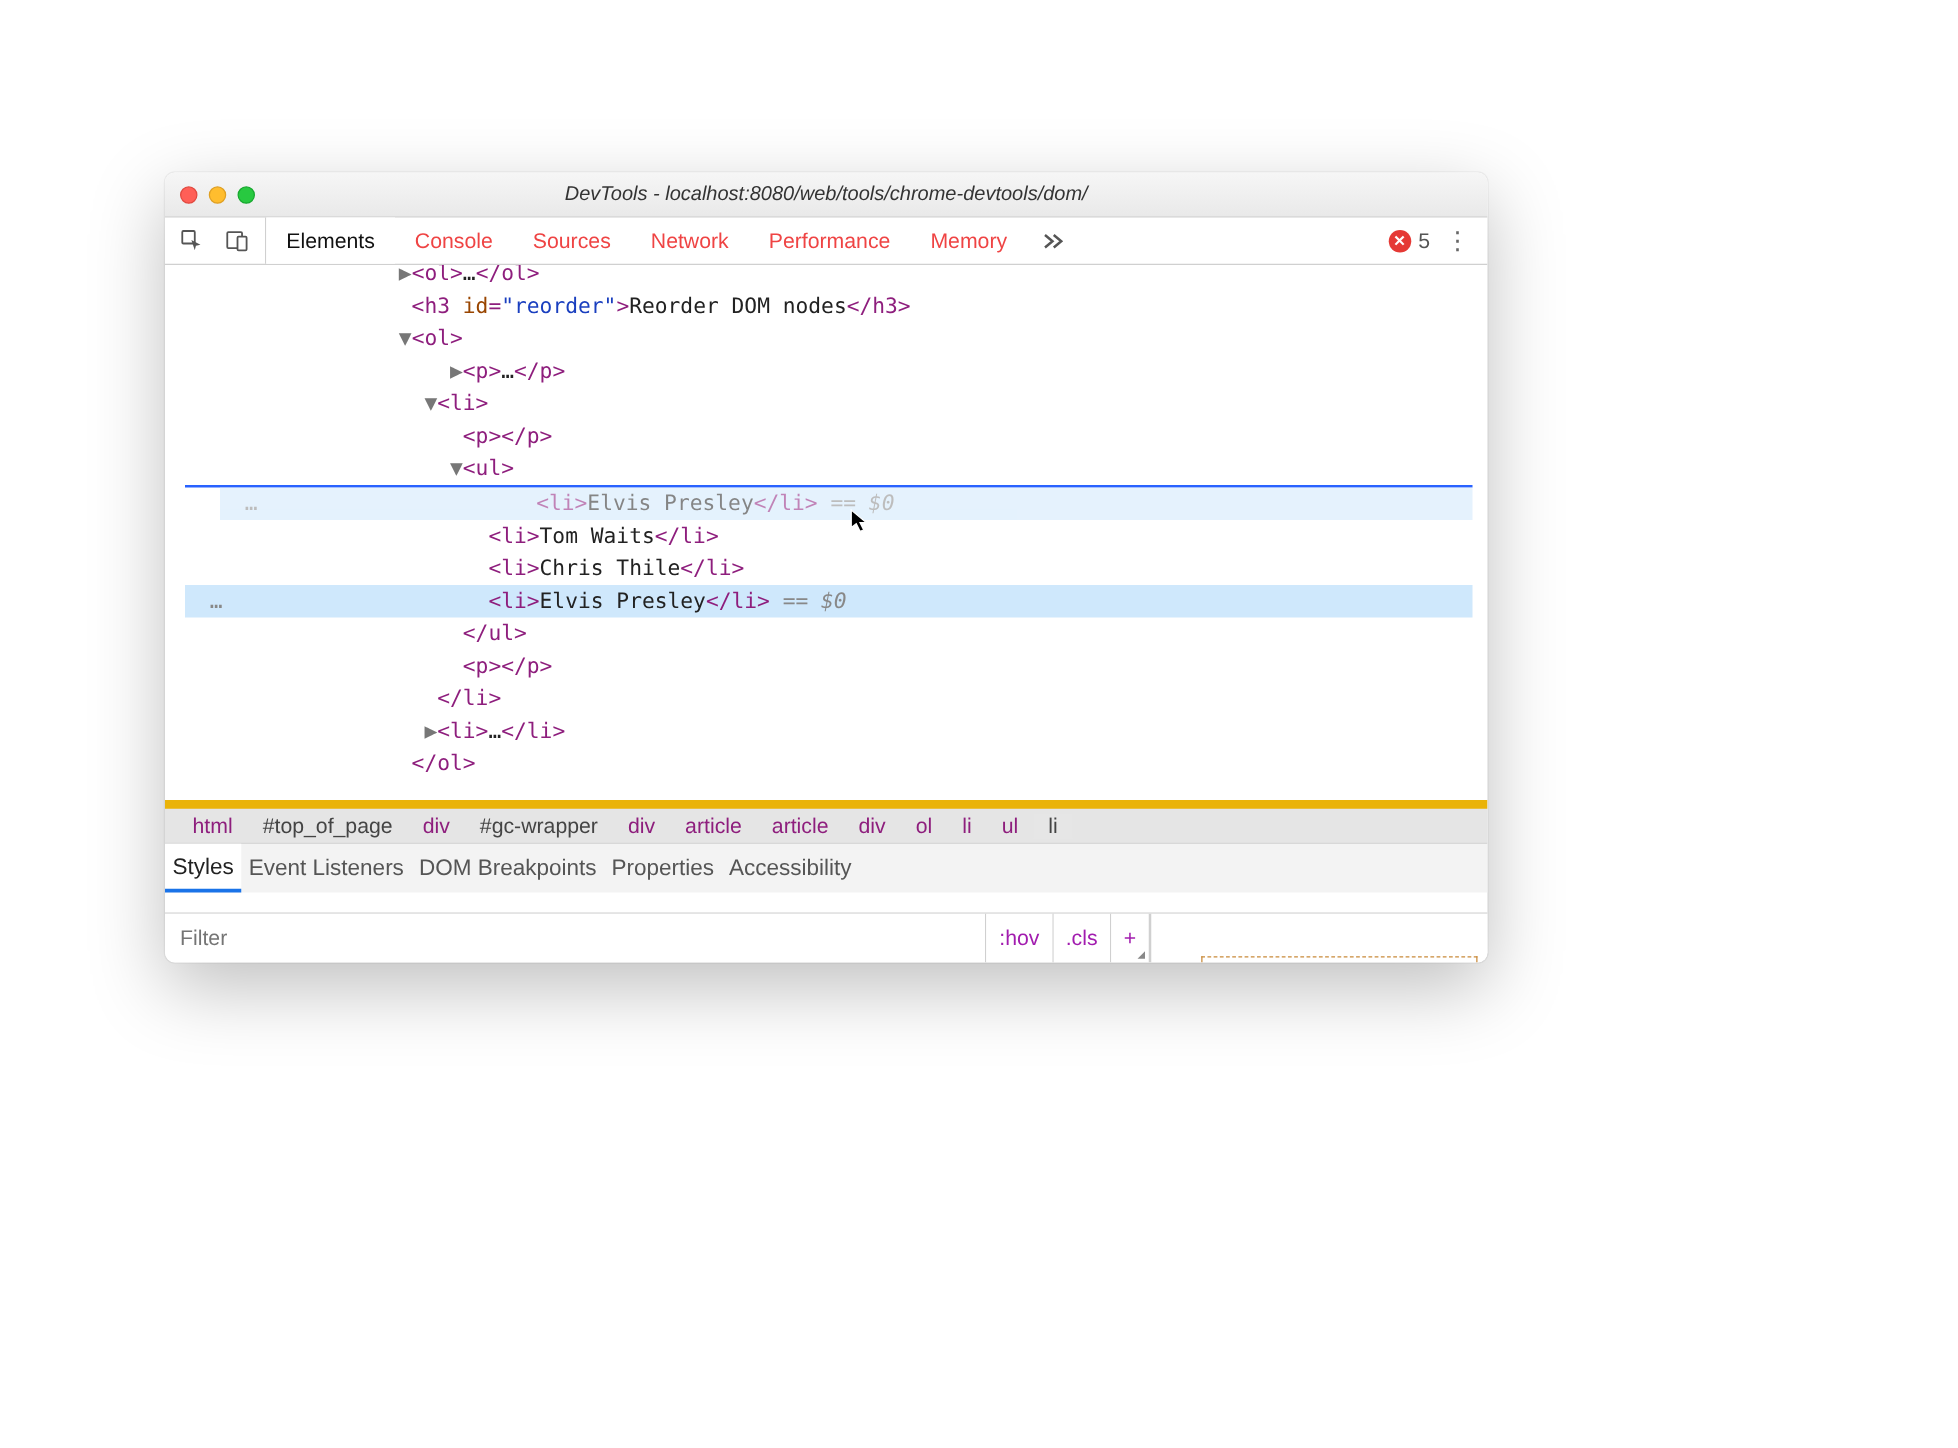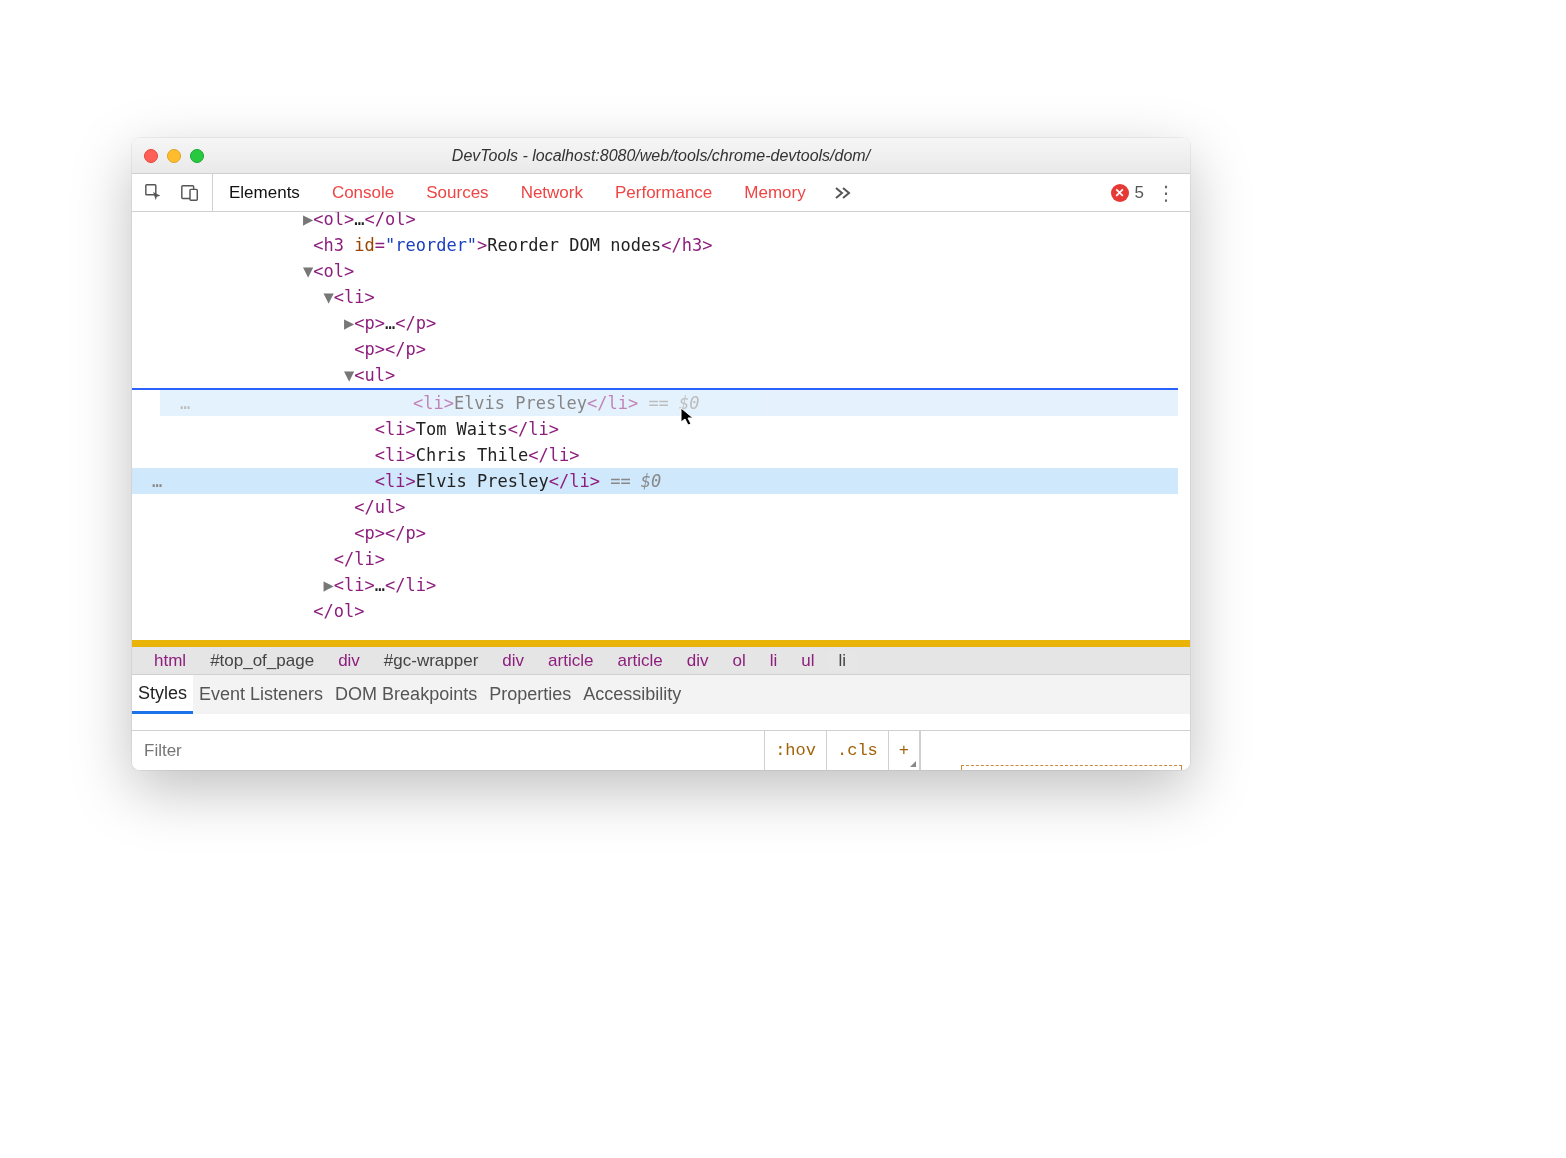--- a/index.html
+++ b/index.html
@@ -71,21 +71,21 @@
   .err-circle { width:18px; height:18px; border-radius:50%; background:#e53935; color:#fff; display:flex; align-items:center; justify-content:center; font-size:12px; font-weight:bold;}
   .kebab { font-size:20px; color:#666; cursor:pointer; }
   .dom-pane {
     flex: 1;
     overflow: hidden;
     font-family: Menlo, Consolas, monospace;
     font-size: 17px;
     line-height: 26px;
     position: relative;
   }
-  .dom-inner { position: absolute; top: -6px; left: 0; right: 12px; }
+  .dom-inner { position: absolute; top: -6px; left: 0; right: 12px; padding-left: 16px; }
   .row { white-space: pre; padding-left: 12px; }
   .gutter { display:inline-block; width: 26px; color:#888; text-align:center; }
   .tag { color: #8e1e7d; }
   .attr-name { color: #994500; }
   .attr-val { color: #1a3fbf; }
   .txt { color: #222; }
   .eq0 { color: #888; font-style: italic; }
   .arrow { color: #777; }
   .hl { background: #cfe8fc; }
   .hl-strong { background: #cfe8fc; }
@@ -131,21 +131,21 @@
   .filter-input {
     flex: 1;
     border: none;
     border-right: 1px solid #d0d0d0;
     padding: 0 12px;
     font-size: 17px;
     color: #888;
     outline: none;
     background:#fff;
   }
-  .style-btn { padding: 0 10px; display:flex; align-items:center; font-family: Liberation Mono, monospace; color:#a16207; border-right:1px solid #d0d0d0; cursor:pointer; background:#fff;}
+  .style-btn { padding: 0 10px; display:flex; align-items:center; font-family: Liberation Sans, sans-serif; color:#a21caf; border-right:1px solid #d0d0d0; cursor:pointer; background:#fff;}
   .style-btn.plus { position:relative; }
   .style-btn.plus::after{
     content:''; position:absolute; right:3px; bottom:3px; width:0;height:0;
     border-left:6px solid transparent; border-bottom:6px solid #888;
   }
   .box-preview {
     width: 270px;
     border-left: 1px solid #d0d0d0;
     position: relative;
     background:#fff;
@@ -206,22 +206,22 @@
       </div>
       <div class="kebab">⋮</div>
     </div>
   </div>
 
   <div class="dom-pane">
     <div class="dom-inner">
       <div class="row"><span class="gutter"></span>             <span class="arrow">▶</span><span class="tag">&lt;ol&gt;</span><span class="txt">…</span><span class="tag">&lt;/ol&gt;</span></div>
       <div class="row"><span class="gutter"></span>              <span class="tag">&lt;h3 </span><span class="attr-name">id</span><span class="tag">=</span><span class="attr-val">"reorder"</span><span class="tag">&gt;</span><span class="txt">Reorder DOM nodes</span><span class="tag">&lt;/h3&gt;</span></div>
       <div class="row"><span class="gutter"></span>             <span class="arrow">▼</span><span class="tag">&lt;ol&gt;</span></div>
+      <div class="row"><span class="gutter"></span>                 <span class="arrow">▶</span><span class="tag">&lt;p&gt;</span><span class="txt">…</span><span class="tag">&lt;/p&gt;</span></div>
       <div class="row"><span class="gutter"></span>               <span class="arrow">▼</span><span class="tag">&lt;li&gt;</span></div>
-      <div class="row"><span class="gutter"></span>                 <span class="arrow">▶</span><span class="tag">&lt;p&gt;</span><span class="txt">…</span><span class="tag">&lt;/p&gt;</span></div>
       <div class="row"><span class="gutter"></span>                  <span class="tag">&lt;p&gt;&lt;/p&gt;</span></div>
       <div class="row"><span class="gutter"></span>                 <span class="arrow">▼</span><span class="tag">&lt;ul&gt;</span></div>
       <div class="row drag-line"></div>
       <div class="row hl-strong ghost" style="margin-left:28px;"><span class="gutter">…</span>                     <span class="tag">&lt;li&gt;</span><span class="txt">Elvis Presley</span><span class="tag">&lt;/li&gt;</span><span class="eq0"> == $0</span></div>
       <div class="row"><span class="gutter"></span>                    <span class="tag">&lt;li&gt;</span><span class="txt">Tom Waits</span><span class="tag">&lt;/li&gt;</span></div>
       <div class="row"><span class="gutter"></span>                    <span class="tag">&lt;li&gt;</span><span class="txt">Chris Thile</span><span class="tag">&lt;/li&gt;</span></div>
       <div class="row hl"><span class="gutter">…</span>                    <span class="tag">&lt;li&gt;</span><span class="txt">Elvis Presley</span><span class="tag">&lt;/li&gt;</span><span class="eq0"> == $0</span></div>
       <div class="row"><span class="gutter"></span>                  <span class="tag">&lt;/ul&gt;</span></div>
       <div class="row"><span class="gutter"></span>                  <span class="tag">&lt;p&gt;&lt;/p&gt;</span></div>
       <div class="row"><span class="gutter"></span>                <span class="tag">&lt;/li&gt;</span></div>

